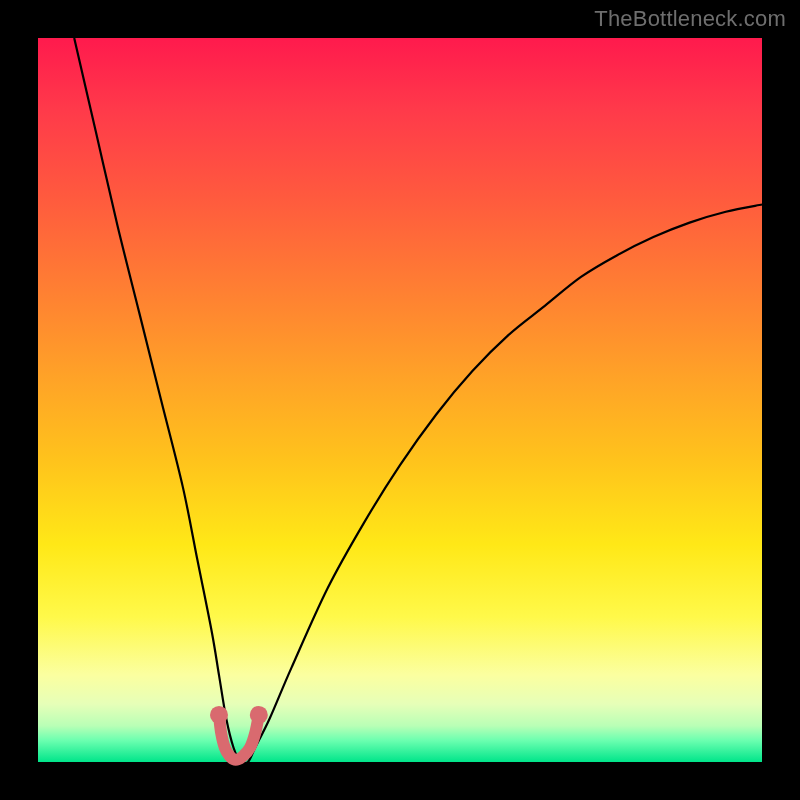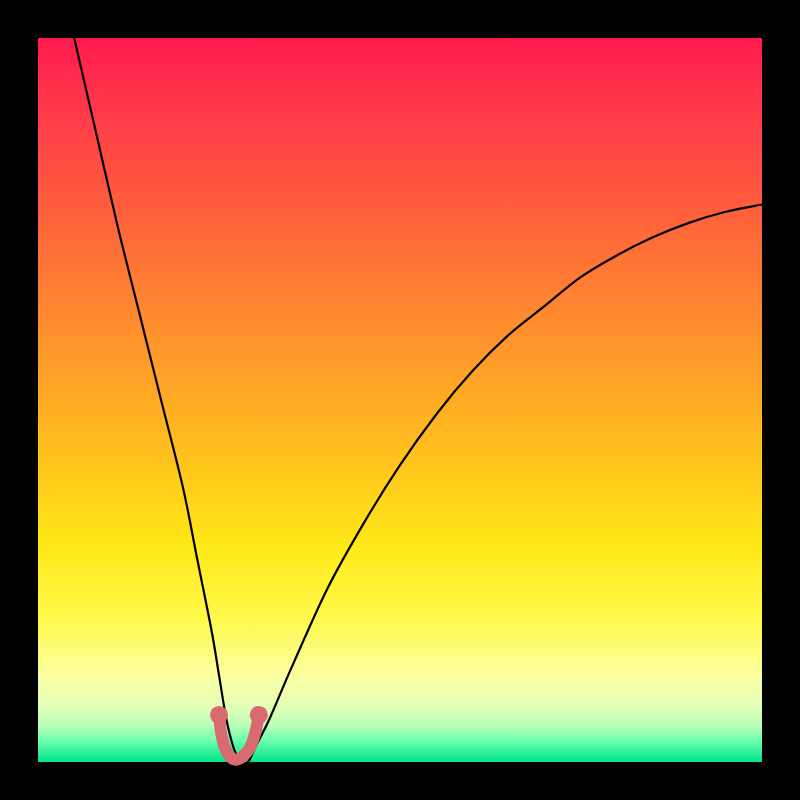--- a/index.html
+++ b/index.html
@@ -63,13 +63,14 @@
 
 <div class="frame">
   <div class="plot">
     <svg class="curve" viewBox="0 0 724 724" preserveAspectRatio="none">
       <path id="main-curve" fill="none" stroke="#000000" stroke-width="2.2" d="M 36.2 0 C 39.82 15.686666666666667, 50.68 62.74666666666667, 57.92 94.12 C 65.16 125.49333333333334, 72.4 158.07333333333335, 79.64 188.24 C 86.88 218.40666666666667, 94.12 246.16, 101.36000000000001 275.12 C 108.60000000000002 304.08, 115.84000000000002 333.04, 123.08000000000001 362 C 130.32000000000002 390.96, 138.76666666666668 422.3333333333333, 144.8 448.88 C 150.83333333333334 475.4266666666667, 154.45333333333335 497.14666666666665, 159.28 521.28 C 164.10666666666665 545.4133333333333, 170.14 574.3733333333334, 173.76 593.6800000000001 C 177.38 612.9866666666667, 178.58666666666667 622.64, 181 637.12 C 183.41333333333333 651.6, 185.82666666666668 668.4933333333333, 188.24 680.56 C 190.65333333333334 692.6266666666666, 193.0666666666667 702.28, 195.48000000000002 709.52 C 197.89333333333335 716.76, 200.3066666666667 721.5866666666667, 202.72000000000003 724 C 205.13333333333335 726.4133333333333, 207.54666666666665 726.4133333333333, 209.95999999999998 724 C 212.3733333333333 721.5866666666667, 213.57999999999998 716.76, 217.2 709.52 C 220.82 702.28, 225.64666666666668 693.8333333333333, 231.68 680.56 C 237.71333333333334 667.2866666666666, 243.74666666666664 651.6, 253.39999999999998 629.88 C 263.0533333333333 608.16, 277.53333333333336 574.3733333333333, 289.6 550.24 C 301.6666666666667 526.1066666666667, 313.73333333333335 505.5933333333333, 325.8 485.08 C 337.8666666666667 464.56666666666666, 349.93333333333334 445.26, 362 427.16 C 374.06666666666666 409.06000000000006, 386.1333333333334 392.1666666666667, 398.20000000000005 376.48 C 410.2666666666667 360.79333333333335, 422.3333333333333 346.3133333333333, 434.4 333.03999999999996 C 446.46666666666664 319.76666666666665, 458.53333333333336 307.70000000000005, 470.6 296.84000000000003 C 482.6666666666667 285.98, 494.7333333333333 277.53333333333336, 506.79999999999995 267.88 C 518.8666666666666 258.22666666666663, 530.9333333333333 247.36666666666662, 543 238.91999999999996 C 555.0666666666667 230.4733333333333, 567.1333333333334 223.8366666666667, 579.2 217.20000000000005 C 591.2666666666667 210.5633333333334, 603.3333333333333 204.53000000000003, 615.4 199.10000000000002 C 627.4666666666667 193.67000000000002, 639.5333333333333 188.84333333333333, 651.6 184.62 C 663.6666666666667 180.39666666666668, 675.7333333333333 176.77666666666667, 687.8 173.76 C 699.8666666666666 170.7433333333333, 717.9666666666667 167.72666666666666, 724 166.51999999999998"></path>
       <path id="hl-curve" fill="none" stroke="#d96a6f" stroke-width="12" stroke-linecap="round" stroke-linejoin="round" d="M 181 676.94 C 181.362 679.9566666666667, 182.20666666666665 689.61, 183.172 695.04 C 184.13733333333334 700.4699999999999, 185.344 705.6586666666667, 186.792 709.52 C 188.24 713.3813333333333, 190.05 716.1566666666666, 191.86 718.208 C 193.67000000000002 720.2593333333333, 195.48000000000002 721.828, 197.65200000000002 721.828 C 199.824 721.828, 202.4786666666667 720.2593333333333, 204.89200000000002 718.208 C 207.30533333333335 716.1566666666666, 210.08066666666664 713.3813333333333, 212.13199999999998 709.52 C 214.1833333333333 705.6586666666667, 215.75199999999998 700.4699999999999, 217.2 695.04 C 218.648 689.61, 220.21666666666667 679.9566666666667, 220.82 676.94"></path>
       <circle id="hl-dot-a" r="9" fill="#d96a6f" cx="181" cy="676.94"></circle>
       <circle id="hl-dot-b" r="9" fill="#d96a6f" cx="220.82" cy="676.94"></circle>
     </svg>
   </div>
+  <div class="watermark">TheBottleneck.com</div>
 </div>
 
 </body></html>

